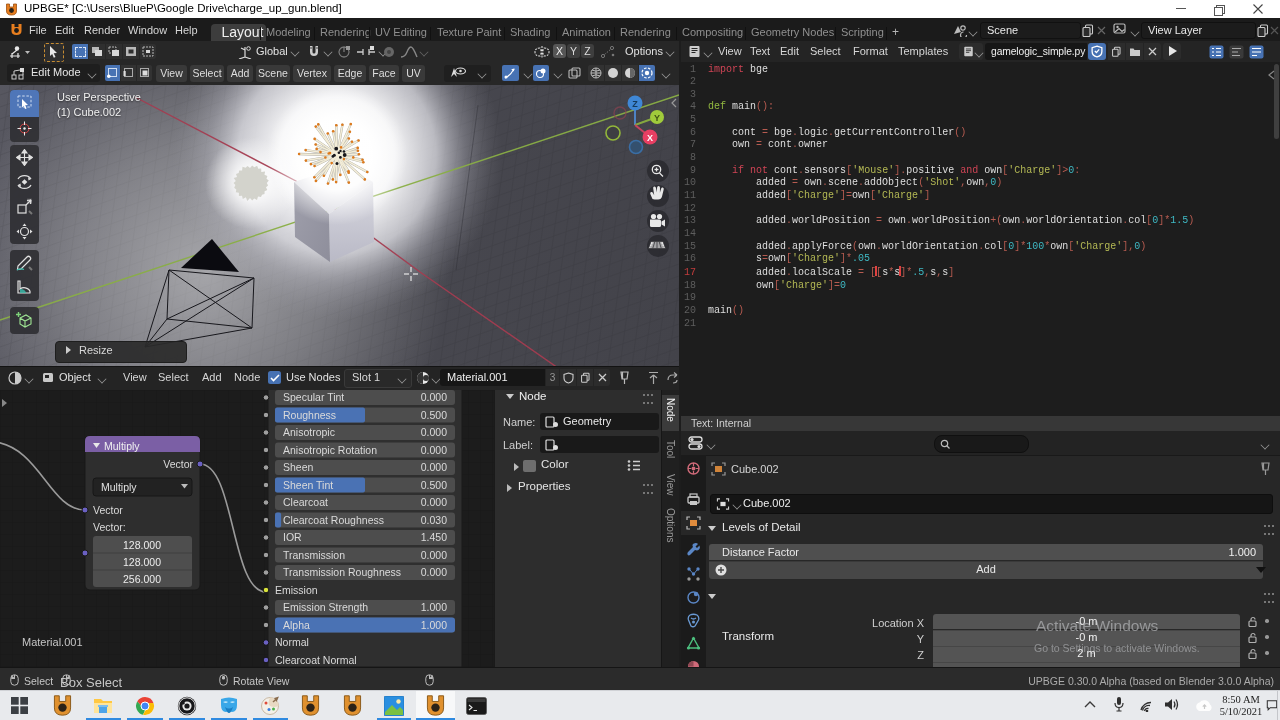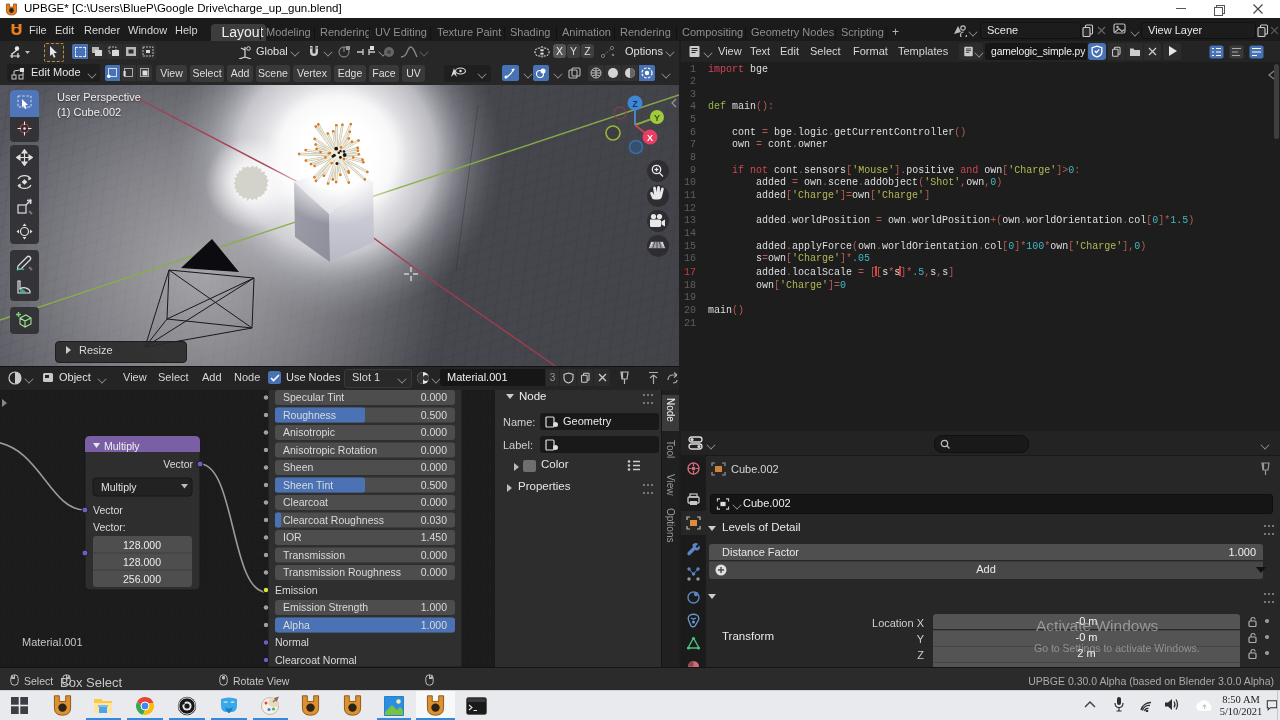--- a/index.html
+++ b/index.html
@@ -977,20 +977,23 @@
 <span class="ln">18  </span>        own<span class="o">[</span><span class="s">'Charge'</span><span class="o">]=</span><span class="n">0</span>
 <span class="ln">19</span>
 <span class="ln">20  </span>main<span class="o">()</span>
 <span class="ln">21</span></pre>
 <div class="abs" style="left:593px;top:2px;width:5px;height:75px;background:#3f3f3f;border-radius:2.5px;"></div>
 <svg class="abs" style="left:585px;top:8px" width="10" height="10">
         <path d="M8 1 l-5 4 l5 4" stroke="#888" stroke-width="1.2" fill="none"></path>
       </svg>
 </div>
 
+<div class="abs" style="left:681px;top:416px;width:599px;height:15px;background:#373737;">
+  <div class="abs" style="left:10px;top:1px;font-size:10.5px;color:#cfcfcf;">Text: Internal</div>
+</div>
 
 <div id="props" class="abs" style="left:681px;top:431px;width:599px;height:236px;background:#272727;overflow:hidden;">
 
   <div class="abs" style="left:0;top:0;width:599px;height:24px;background:#232323;border-bottom:1px solid #191919;"></div>
   <svg class="abs" style="left:7px;top:5px" width="17" height="14" viewBox="0 0 17 14">
         <rect x="1" y="1" width="13" height="5" rx="2.5" fill="none" stroke="#ddd" stroke-width="1.3"></rect>
         <circle cx="4" cy="3.5" r="1.6" fill="#ddd"></circle>
         <rect x="1" y="8" width="13" height="5" rx="2.5" fill="none" stroke="#ddd" stroke-width="1.3"></rect>
         <circle cx="11" cy="10.5" r="1.6" fill="#ddd"></circle>
       </svg>

